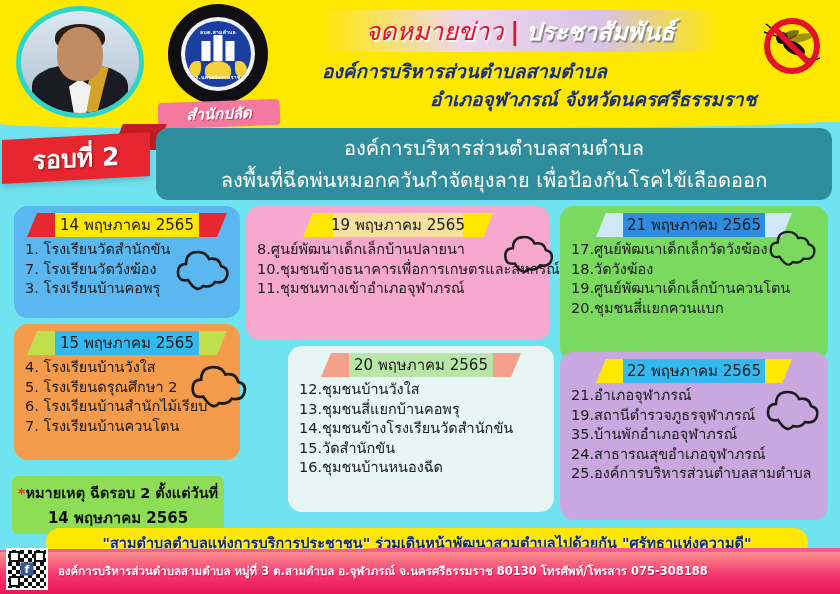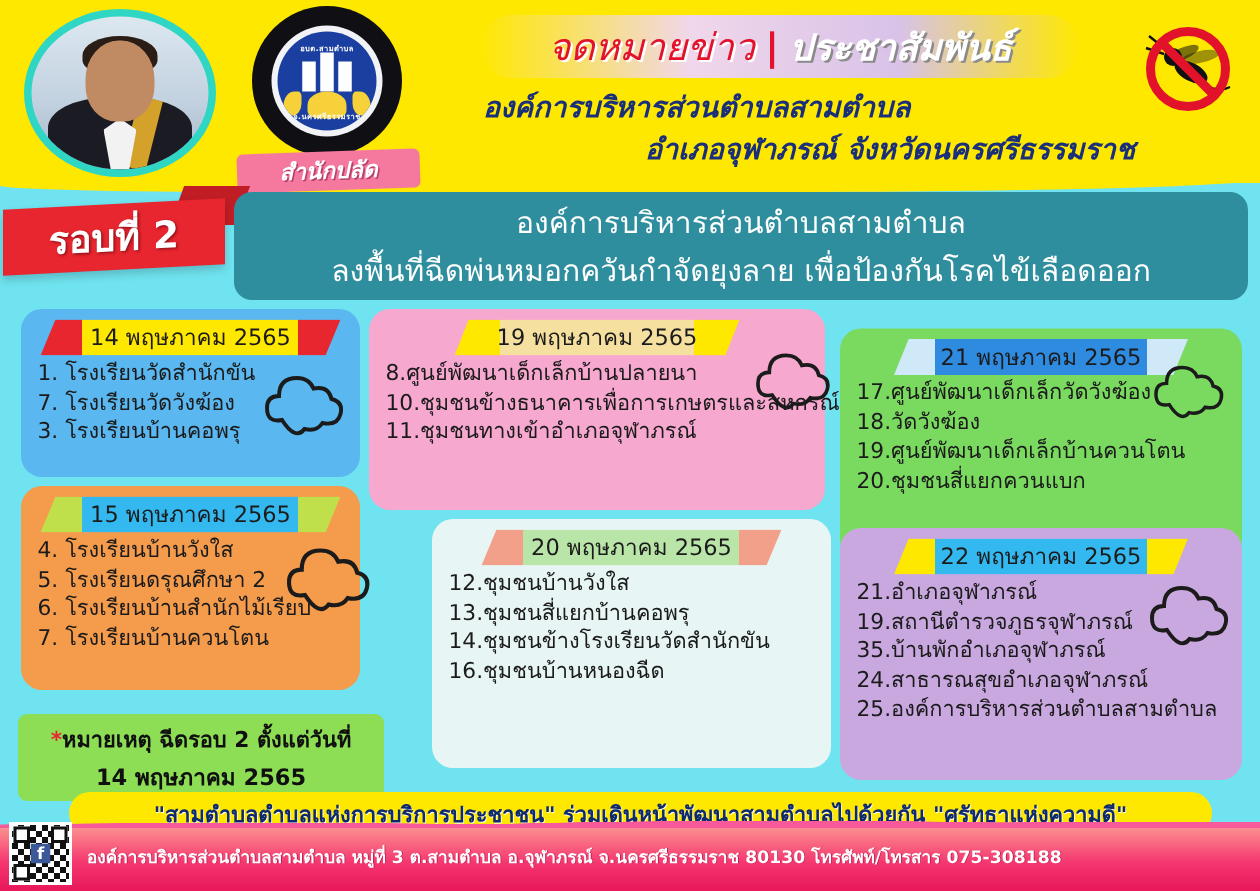--- a/index.html
+++ b/index.html
@@ -150,21 +150,21 @@
     list-style: none; font-size: 14.5px; line-height: 1.35; color: #1b1b1b;
     white-space: nowrap;
   }
   .cloud-deco { position: absolute; pointer-events: none; }
 
   
   #card-1 { left: 14px;  top: 206px; width: 226px; height: 112px; background: #5ab7f0; }
   #card-2 { left: 14px;  top: 324px; width: 226px; height: 136px; background: #f59b4c; }
   #card-3 { left: 246px; top: 206px; width: 304px; height: 134px; background: #f7a8cf; }
   #card-4 { left: 288px; top: 346px; width: 266px; height: 166px; background: #e7f6f4; }
-  #card-5 { left: 560px; top: 219px; width: 268px; height: 155px; background: #7ada60; }
+  #card-5 { left: 560px; top: 206px; width: 268px; height: 155px; background: #7ada60; }
   #card-6 { left: 560px; top: 352px; width: 268px; height: 168px; background: #c9a8e0; }
 
   
   #card-1 .hd-bg { background: linear-gradient(90deg,#e8262f 0 14%, #ffe800 14% 86%, #e8262f 86% 100%); }
   #card-2 .hd-bg { background: linear-gradient(90deg,#bfe04a 0 14%, #33b9f0 14% 86%, #bfe04a 86% 100%); }
   #card-3 .hd-bg { background: linear-gradient(90deg,#ffe800 0 16%, #f6e0a0 16% 84%, #ffe800 84% 100%); }
   #card-4 .hd-bg { background: linear-gradient(90deg,#f2a08a 0 14%, #b9e6a8 14% 86%, #f2a08a 86% 100%); }
   #card-5 .hd-bg { background: linear-gradient(90deg,#cfe9f8 0 14%, #2f8be0 14% 86%, #cfe9f8 86% 100%); }
   #card-6 .hd-bg { background: linear-gradient(90deg,#ffe800 0 14%, #33b9f0 14% 86%, #ffe800 86% 100%); }
 
@@ -172,21 +172,21 @@
   #card-2 .card-head { width: 200px; }
   #card-3 .card-head { width: 190px; }
   #card-4 .card-head { width: 200px; }
   #card-5 .card-head { width: 196px; }
   #card-6 .card-head { width: 196px; }
 
   #card-3 .card-list li, #card-6 .card-list li { font-size: 14.5px; }
 
   
   .note-box {
-    position: absolute; left: 12px; top: 476px; width: 244px; height: 58px;
+    position: absolute; left: 12px; top: 476px; width: 212px; height: 58px;
     background: #8ede55; border-radius: 6px;
     display: flex; flex-direction: column; align-items: center; justify-content: center;
   }
   .note-l1 { font-size: 14.5px; color: #101010; font-weight: bold; }
   .note-l1 .star { color: #e8262f; }
   .note-l2 { font-size: 15px; color: #101010; font-weight: bold; margin-top: 2px; }
 
   
   .slogan {
     position: absolute; left: 46px; top: 528px; width: 762px; height: 28px;
@@ -341,20 +341,21 @@
 
   <div class="card" id="card-4">
     <div class="card-head">
       <span class="hd-bg"></span>
       <span class="hd-txt">20 พฤษภาคม 2565</span>
     </div>
     <ul class="card-list">
       <li>12.ชุมชนบ้านวังใส</li>
       <li>13.ชุมชนสี่แยกบ้านคอพรุ</li>
       <li>14.ชุมชนข้างโรงเรียนวัดสำนักขัน</li>
+      <li>15.วัดสำนักขัน</li>
       <li>16.ชุมชนบ้านหนองฉีด</li>
     </ul>
   </div>
 
   <div class="card" id="card-5">
     <div class="card-head">
       <span class="hd-bg"></span>
       <span class="hd-txt">21 พฤษภาคม 2565</span>
     </div>
     <ul class="card-list">

